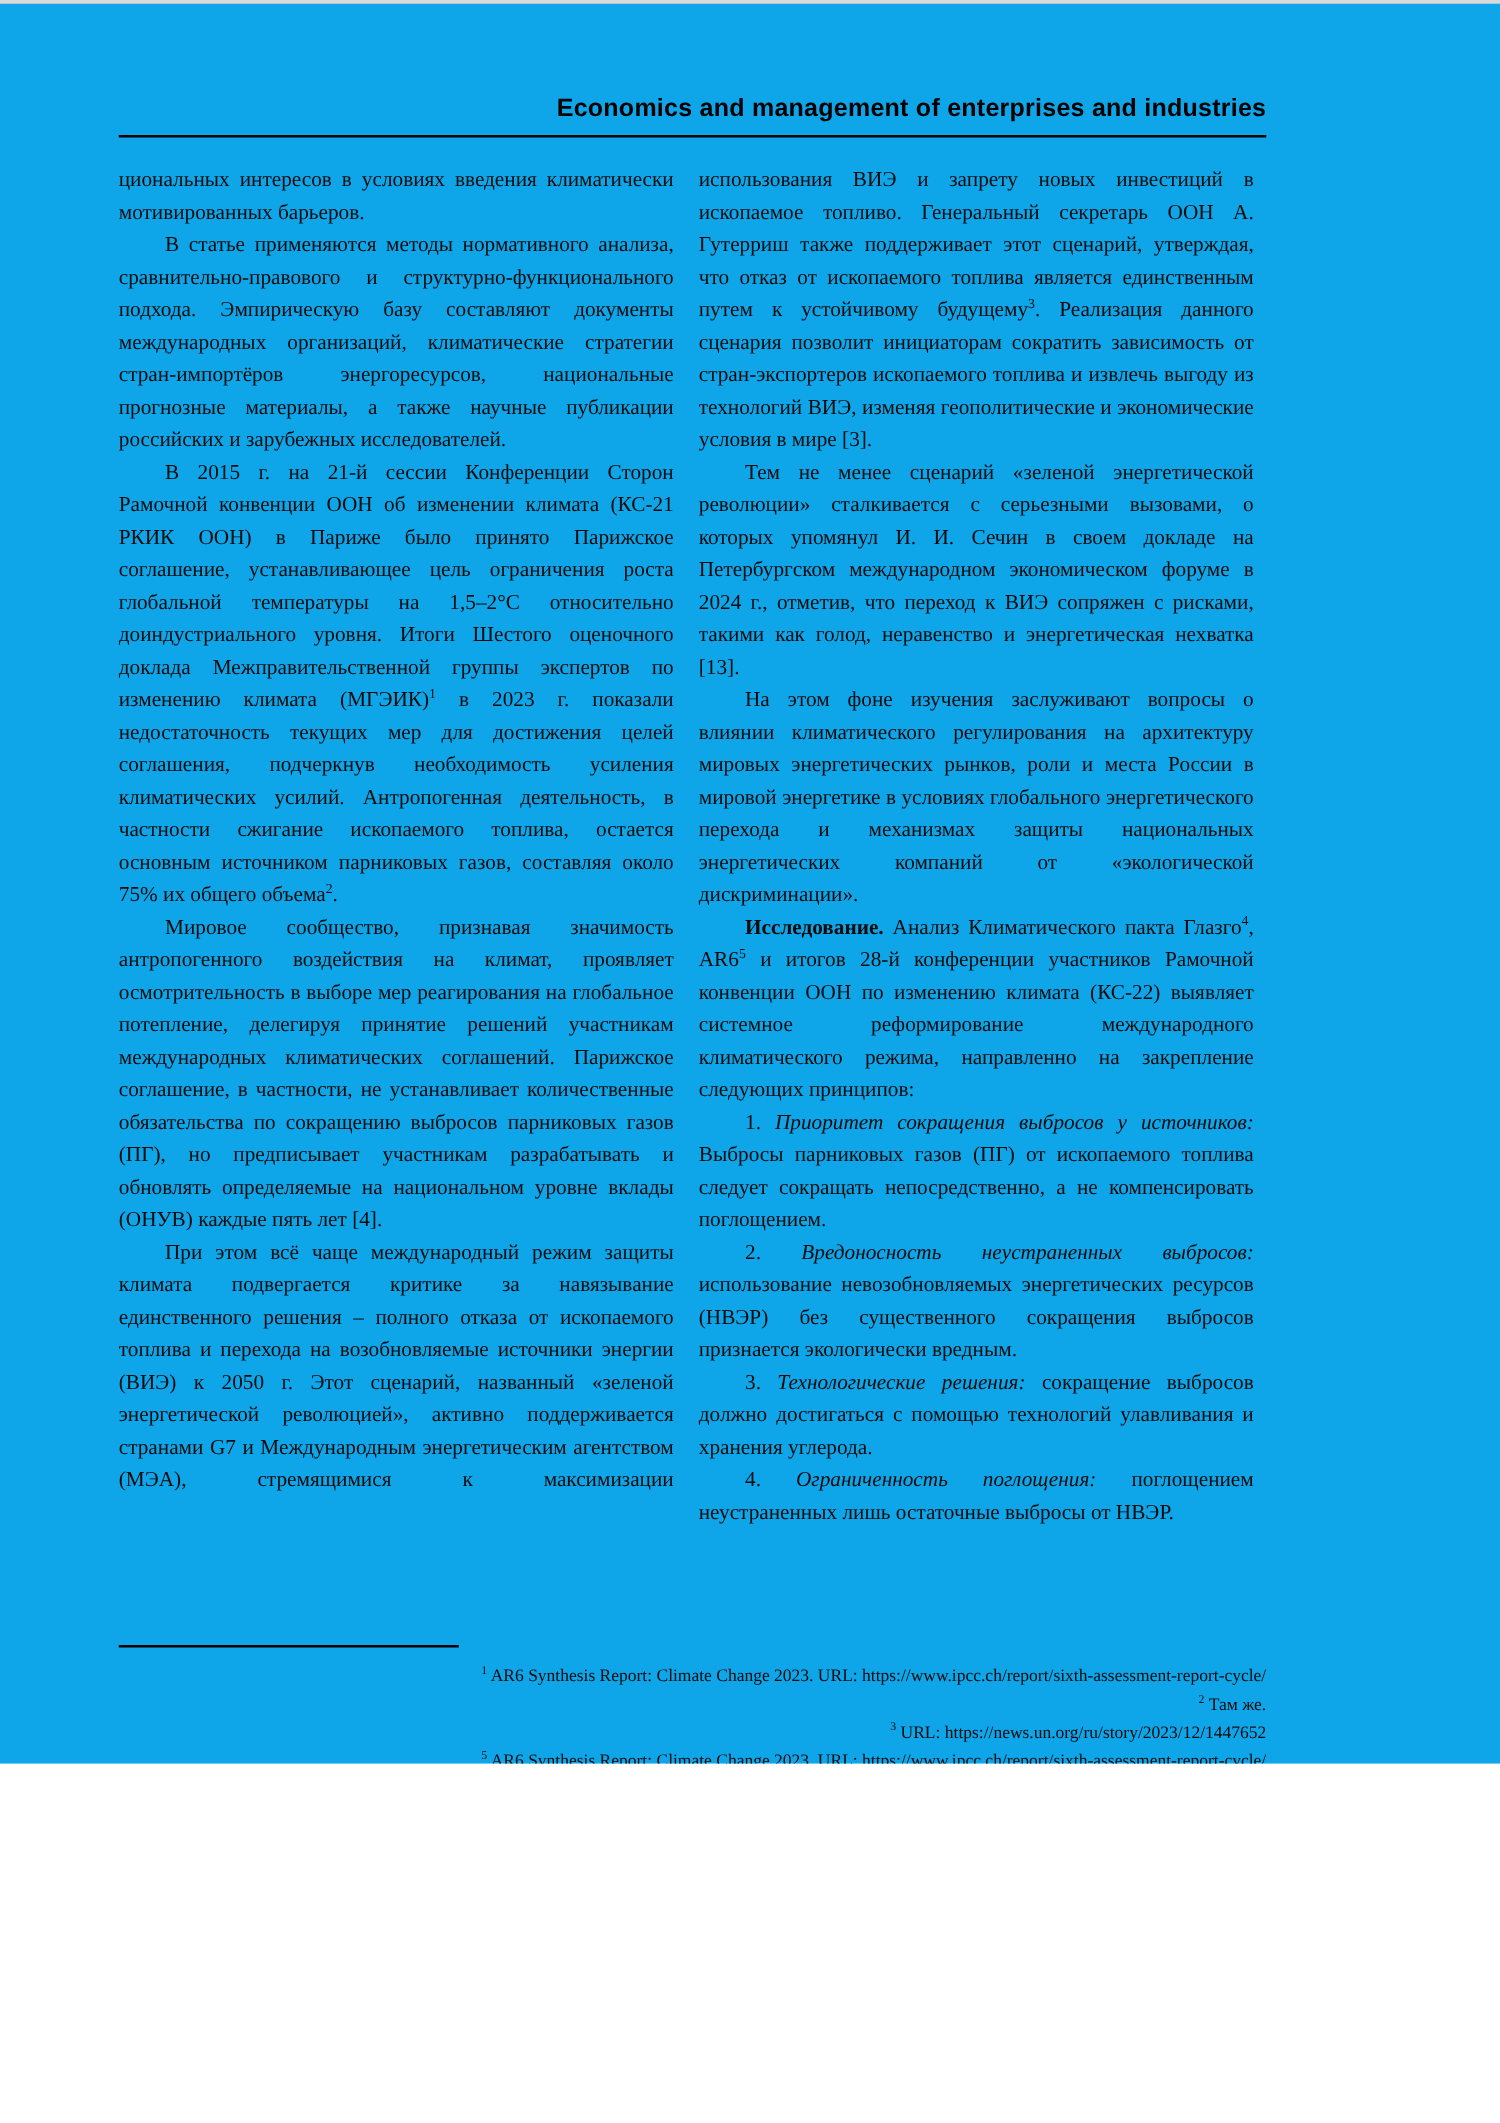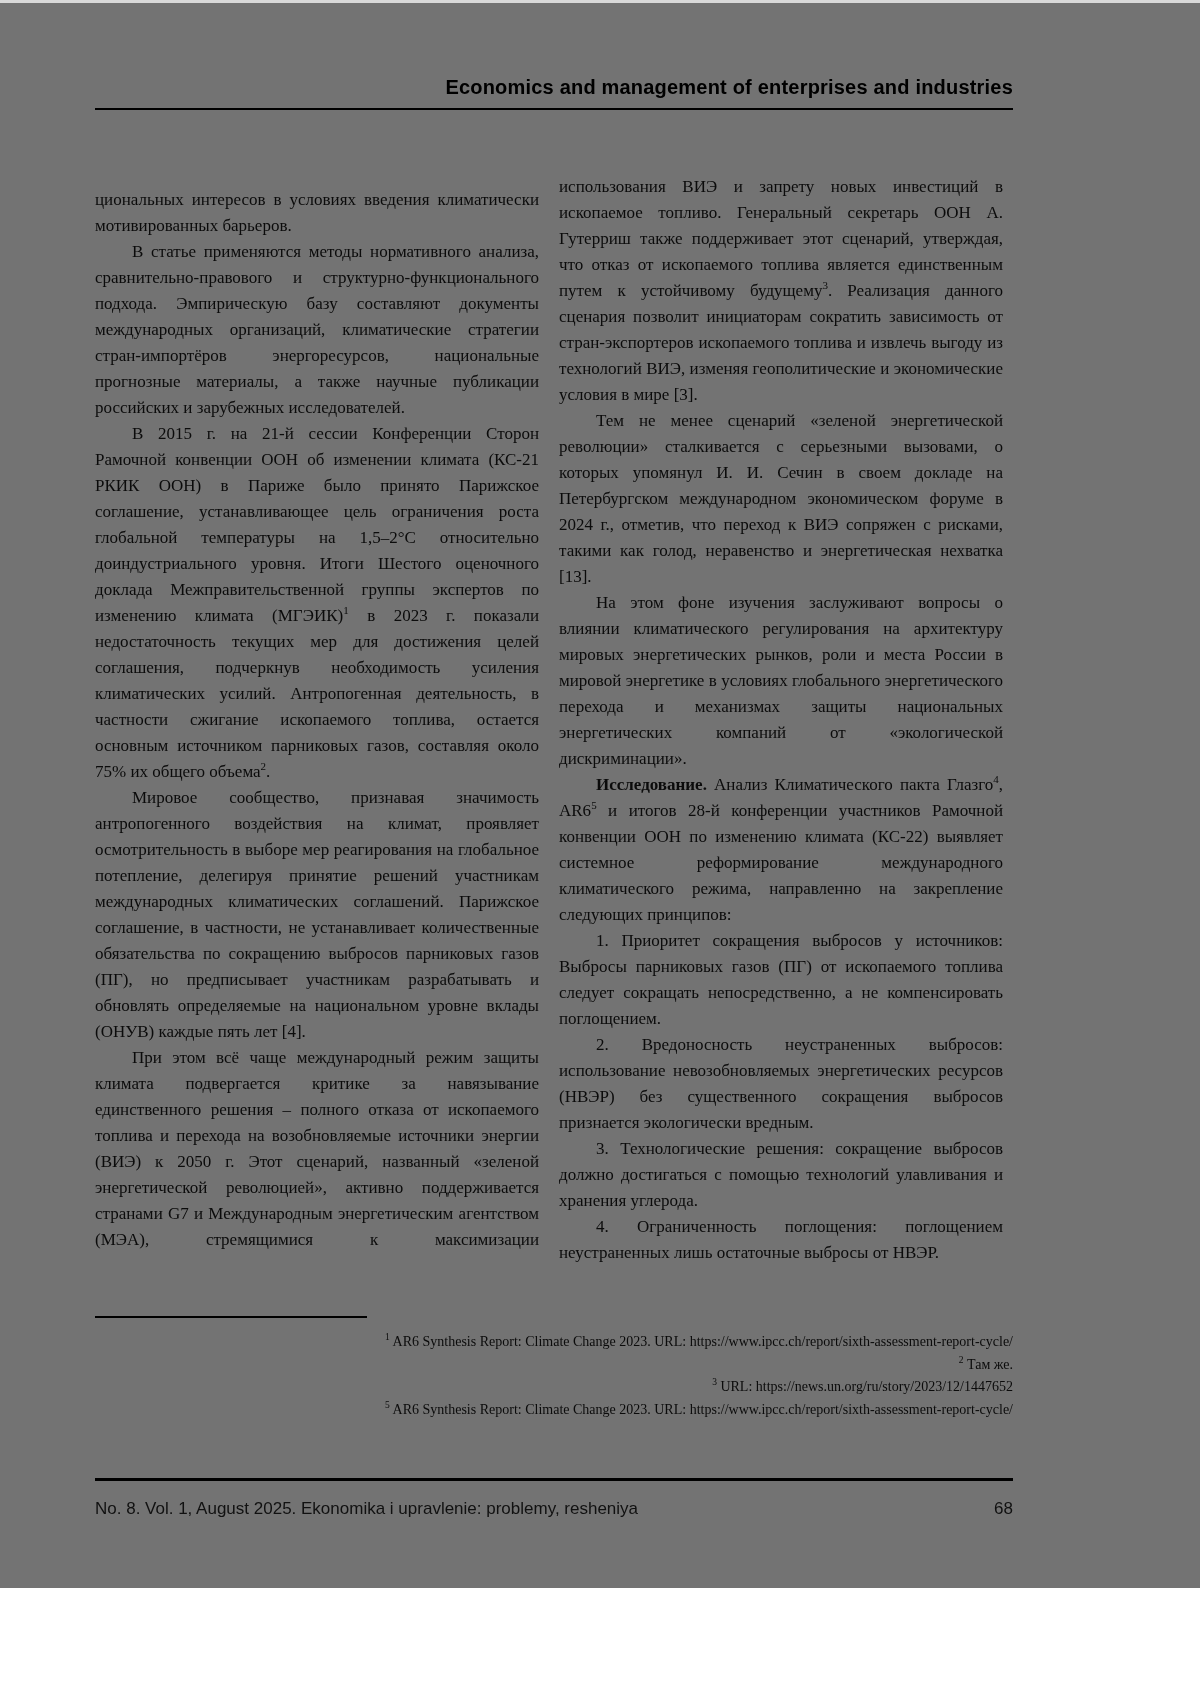--- a/index.html
+++ b/index.html
@@ -3,22 +3,22 @@
 <meta charset="utf-8">
 <style>
   html, body {
     margin: 0;
     padding: 0;
     background: #ffffff;
   }
   .page {
     position: relative;
     width: 1200px;
-    height: 1588px;
-    background: #737373;
+    height: 1411px;
+    background: #0ea5e9;
     font-family: "Liberation Serif", serif;
     color: #0b0b0b;
     overflow: hidden;
   }
   .top-edge {
     position: absolute; top: 0; left: 0;
     width: 100%; height: 3px; background: #d9d9d9;
   }
   .bottom-edge {
     position: absolute; top: 1690px; left: 0;
@@ -36,35 +36,34 @@
   }
   .head-rule {
     position: absolute; top: 108px; left: 95px;
     width: 918px; height: 2px; background: #000;
   }
   .columns {
     position: absolute; top: 131px; left: 95px;
     width: 918px; height: 1178px;
     display: flex; gap: 20px;
     overflow: hidden;
-    align-items: center;
   }
   .col {
     width: 444px;
     font-size: 17px;
     line-height: 26px;
     text-align: justify;
     hyphens: auto;
     -webkit-hyphens: auto;
   }
   .para { margin: 0; }
   .para.indent { text-indent: 37px; }
   .para.cont { text-align-last: justify; }
   .run-b { font-weight: 700; }
-  .run-i { }
+  .run-i { font-style: italic; }
   .col sup, .footnotes sup {
     font-size: 11px;
     line-height: 0;
     vertical-align: super;
   }
   .fn-sep {
     position: absolute; top: 1316px; left: 95px;
     width: 272px; height: 2px; background: #000;
   }
   .footnotes {

